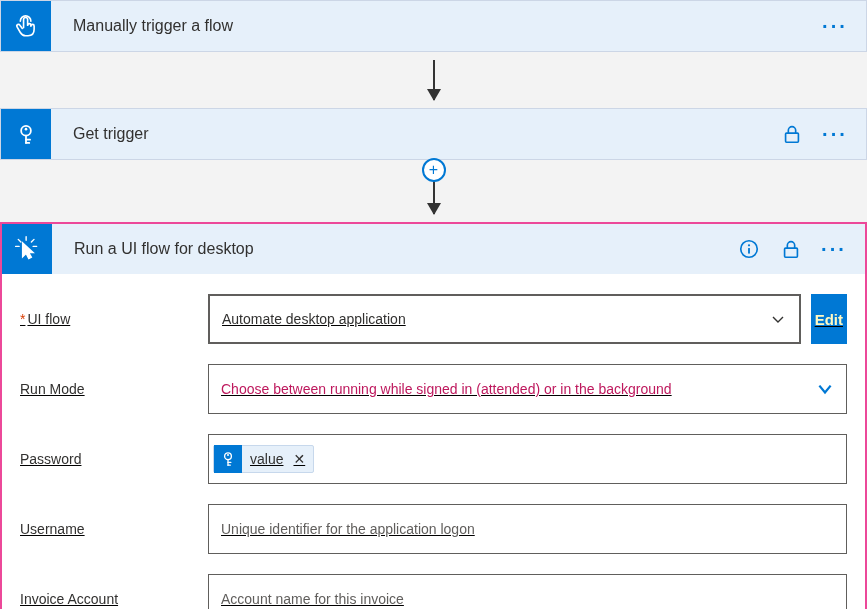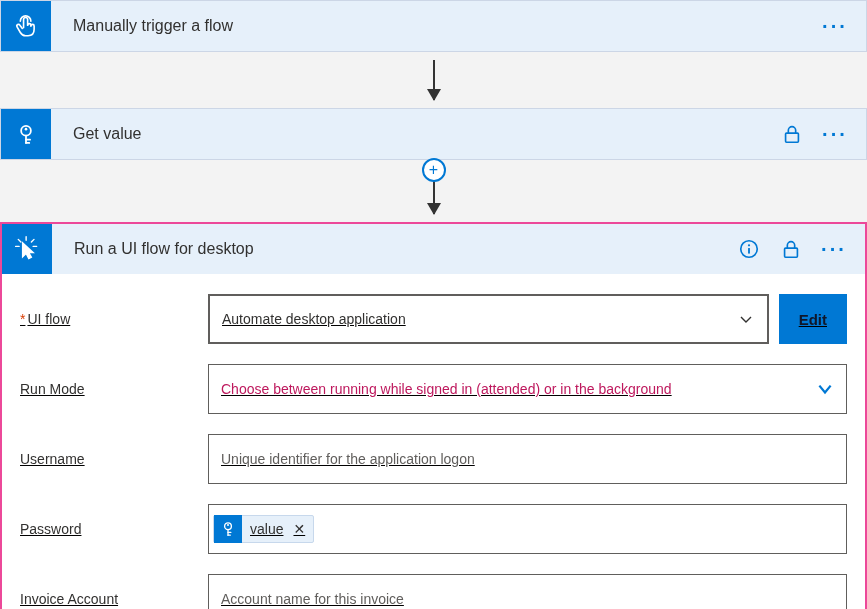--- a/index.html
+++ b/index.html
@@ -150,25 +150,25 @@
   .select-box .sel-text { flex: 1; }
   .chevron {
     width: 18px; height: 18px;
     display: flex; align-items: center; justify-content: center;
   }
   .chevron svg { stroke: #323130; }
   .chevron.blue svg { stroke: #0078d4; }
 
   .edit-btn {
     background: #0078d4;
-    color: #0f172a;
+    color: #fef9c3;
     border: none;
     font-size: 15px;
     font-weight: 600;
-    padding: 0 20px;
+    padding: 0 4px;
     cursor: pointer;
   }
 
   .text-box.placeholder { color: #605e5c; }
 
   .token-box {
     padding: 4px;
     gap: 0;
   }
   .token {
@@ -232,21 +232,21 @@
         <svg width="26" height="26" viewBox="0 0 32 32">
           <g stroke="#fff" stroke-width="2.2" fill="none" stroke-linecap="round" stroke-linejoin="round">
             <circle cx="16" cy="12" r="6"></circle>
             <circle cx="16" cy="10" r="1.6" fill="#fff" stroke="none"></circle>
             <path d="M16 18 V27"></path>
             <path d="M16 23 h5"></path>
             <path d="M16 27 h4"></path>
           </g>
         </svg>
       </div>
-      <div class="card-title">Get value</div>
+      <div class="card-title">Get trigger</div>
       <div class="card-actions">
         <span class="lock-icon">
           <svg width="22" height="22" viewBox="0 0 24 24">
             <g stroke="#0078d4" stroke-width="1.8" fill="none">
               <rect x="5" y="11" width="14" height="10" rx="1"></rect>
               <path d="M8 11 V8 a4 4 0 0 1 8 0 v3"></path>
             </g>
           </svg>
         </span>
         <span class="ellipsis">···</span>
@@ -325,29 +325,20 @@
             <span class="chevron blue">
               <svg width="18" height="18" viewBox="0 0 16 16">
                   <path d="M3 5 L8 11 L13 5" stroke-width="2" fill="none"></path>
                 </svg>
             </span>
           </div>
         </div>
       </div>
 
       <div class="form-row">
-        <div class="label-cell">Username</div>
-        <div class="value-cell">
-          <div class="text-box placeholder">
-            <span>Unique identifier for the application logon</span>
-          </div>
-        </div>
-      </div>
-
-      <div class="form-row">
         <div class="label-cell">Password</div>
         <div class="value-cell">
           <div class="token-box">
             <div class="token">
               <span class="token-icon">
                 <svg width="18" height="18" viewBox="0 0 32 32">
                   <g stroke="#fff" stroke-width="2.4" fill="none" stroke-linecap="round" stroke-linejoin="round">
                     <circle cx="16" cy="11" r="6"></circle>
                     <circle cx="16" cy="9" r="1.8" fill="#fff" stroke="none"></circle>
                     <path d="M16 17 V27"></path>
@@ -357,20 +348,29 @@
                 </svg>
               </span>
               <span class="token-text">value</span>
               <span class="token-x">✕</span>
             </div>
           </div>
         </div>
       </div>
 
       <div class="form-row">
+        <div class="label-cell">Username</div>
+        <div class="value-cell">
+          <div class="text-box placeholder">
+            <span>Unique identifier for the application logon</span>
+          </div>
+        </div>
+      </div>
+
+      <div class="form-row">
         <div class="label-cell">Invoice Account</div>
         <div class="value-cell">
           <div class="text-box placeholder">
             <span>Account name for this invoice</span>
           </div>
         </div>
       </div>
 
     </div>
   </div>

